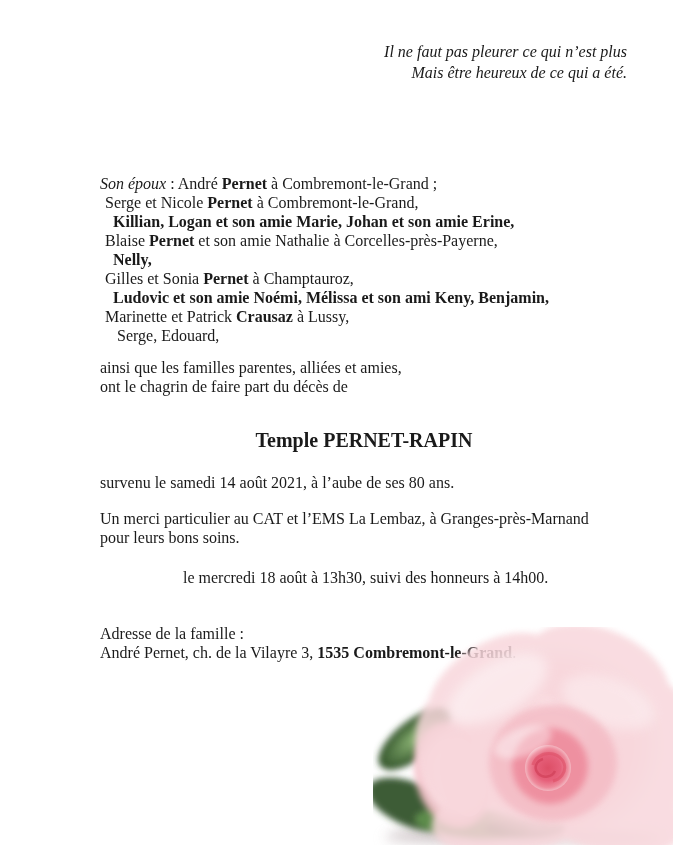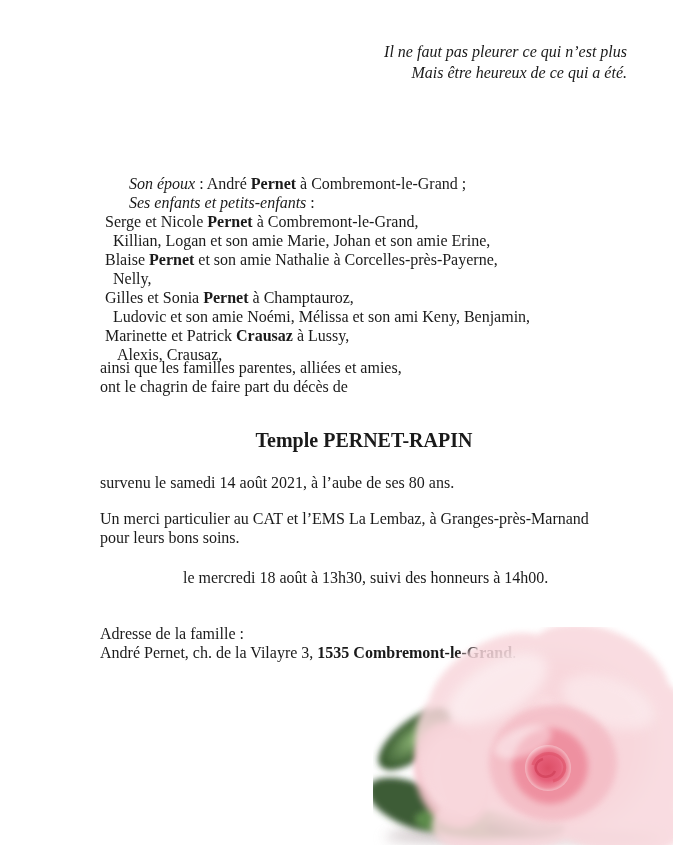--- a/index.html
+++ b/index.html
@@ -31,51 +31,50 @@
   .title    { top: 428px; width: 528px; text-align: center;
               font-weight: bold; font-size: 20px; line-height: 24px; }
   .death    { top: 473px; }
   .thanks   { top: 509px; }
   .ceremony { top: 568px; left: 183px; }
   .address  { top: 624px; }
 
   .line { display: block; }
   .indent-0 { padding-left: 0; }
   .indent-1 { padding-left: 5px; }
-  .indent-2 { padding-left: 13px; }
+  .indent-2 { padding-left: 13px; font-weight: bold; }
   .indent-3 { padding-left: 17px; }
   .b { font-weight: bold; }
-  .i { font-style: italic; margin-left: 29px; }
+  .i { font-style: italic; }
 
   .rose {
     position: absolute; right: 0; bottom: 0;
     width: 300px; height: 218px;
   }
 </style>
 </head>
 <body>
 
 <div class="page">
 
   <div class="epigraph">
       <span class="line">Il ne faut pas pleurer ce qui n’est plus</span>
       <span class="line">Mais être heureux de ce qui a été.</span>
     </div>
 
   <div class="block family">
       <span class="line indent-0"><span class="i">Son époux</span><span> : André </span><span class="b">Pernet</span><span> à Combremont-le-Grand ;</span></span>
-      <span class="line indent-0"><span class="i">Ses enfants et petits-enfants</span><span> :</span></span>
       <span class="line indent-1"><span>Serge et Nicole </span><span class="b">Pernet</span><span> à Combremont-le-Grand,</span></span>
       <span class="line indent-2"><span>Killian, Logan et son amie Marie, Johan et son amie Erine,</span></span>
       <span class="line indent-1"><span>Blaise </span><span class="b">Pernet</span><span> et son amie Nathalie à Corcelles-près-Payerne,</span></span>
       <span class="line indent-2"><span>Nelly,</span></span>
       <span class="line indent-1"><span>Gilles et Sonia </span><span class="b">Pernet</span><span> à Champtauroz,</span></span>
       <span class="line indent-2"><span>Ludovic et son amie Noémi, Mélissa et son ami Keny, Benjamin,</span></span>
       <span class="line indent-1"><span>Marinette et Patrick </span><span class="b">Crausaz</span><span> à Lussy,</span></span>
-      <span class="line indent-3"><span>Alexis, Crausaz,</span></span>
+      <span class="line indent-3"><span>Serge, Edouard,</span></span>
     </div>
 
   <div class="block closing">
       <span class="line">ainsi que les familles parentes, alliées et amies,</span>
       <span class="line">ont le chagrin de faire part du décès de</span>
     </div>
 
   <div class="block title">Temple PERNET-RAPIN</div>
 
   <div class="block death">survenu le samedi 14 août 2021, à l’aube de ses 80 ans.</div>

